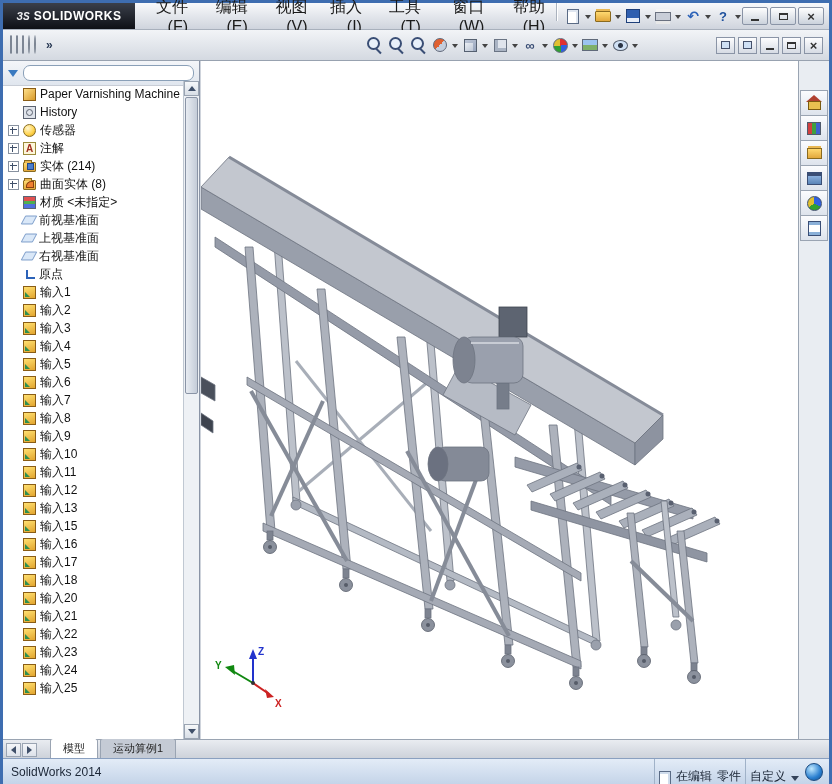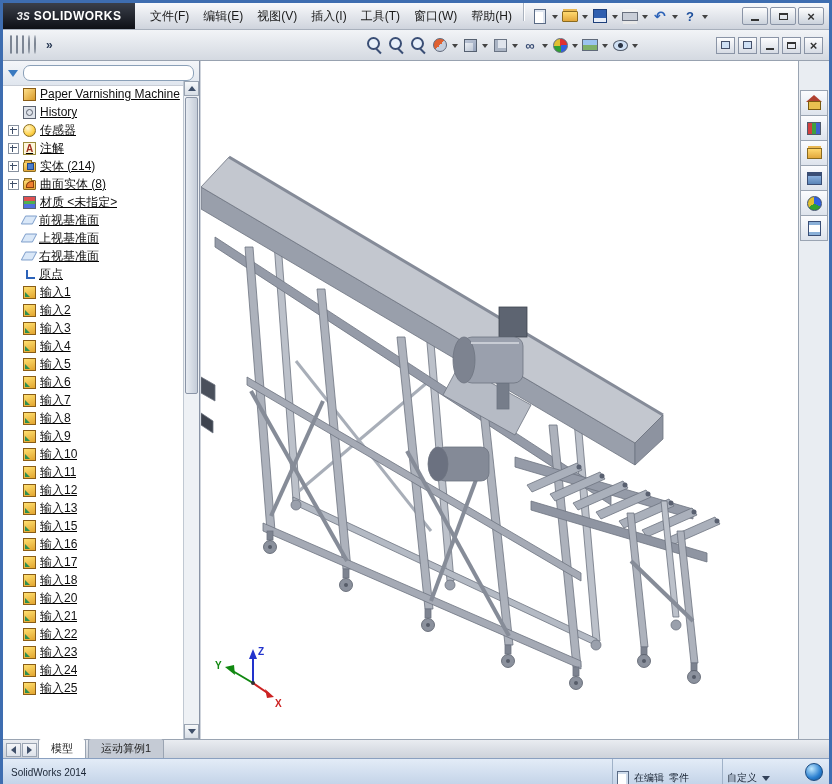--- a/index.html
+++ b/index.html
@@ -4,21 +4,21 @@
 <style>
   html,body{margin:0;padding:0;}
   body{width:832px;height:784px;font-family:"Liberation Sans","DejaVu Sans",sans-serif;-webkit-font-smoothing:antialiased;}
   #window{width:832px;height:784px;box-sizing:border-box;border:3px solid #3e6db0;outline:1px solid #16335e;background:#dfe3ea;display:flex;flex-direction:column;position:relative;}
 
   
   #titlebar{height:26px;flex:none;display:flex;align-items:stretch;background:linear-gradient(#f8f9fb,#cfd4dd);border-bottom:1px solid #a8b0bc;}
   #logo{width:132px;flex:none;background:linear-gradient(#3a3f4a,#0e1016);color:#fff;display:flex;align-items:center;justify-content:center;gap:4px;}
   #logo .mark{font-style:italic;font-weight:bold;font-size:10px;color:#f2f2f4;}
   #logo .txt{font-weight:bold;font-size:12px;letter-spacing:.5px;}
-  #menubar{display:flex;align-items:center;font-size:12px;color:#1a1a1a;padding-left:8px;text-align:right;}
+  #menubar{display:flex;align-items:center;font-size:16px;color:#1a1a1a;padding-left:1px;text-align:right;}
   .menu-item{padding:3px 7px;cursor:default;}
   .sep{width:1px;height:18px;background:#aab2be;border-right:1px solid #fff;margin:0 4px;flex:none;}
   #std-toolbar{display:flex;align-items:center;}
   .tbi{width:20px;height:20px;margin:0 1px;display:inline-flex;align-items:center;justify-content:center;position:relative;}
   .i-new-document::before{content:"";width:10px;height:13px;background:#fff;border:1px solid #5a6b85;box-shadow:inset -2px 2px 0 #dfe6f0;}
   .i-open::before{content:"";width:14px;height:9px;background:linear-gradient(#ffd970,#e2a83c);border:1px solid #8a6a1f;border-radius:1px;box-shadow:0 -3px 0 -1px #e9b853;}
   .i-save::before{content:"";width:12px;height:12px;background:#2f5fb0;border:1px solid #1d3f7a;box-shadow:inset 0 -4px 0 #e8eef8;}
   .i-print::before{content:"";width:14px;height:7px;background:#c9ced8;border:1px solid #6a7180;box-shadow:0 -4px 0 -1px #f4f4f4,0 4px 0 -1px #e8e8e8;}
   .i-undo{color:#2b62b8;font-weight:bold;font-size:14px;}
   .i-undo::before{content:"↶";}
@@ -58,21 +58,21 @@
   .g-pin::before{content:"";width:7px;height:6px;border:1px solid #44506a;background:#cfe0f4;}
 
   
   #content{flex:none;height:678px;display:flex;}
 
   
   #tree-panel{width:197px;flex:none;background:#ffffff;border-right:1px solid #8a94a6;position:relative;box-sizing:border-box;}
   #filter-bar{height:20px;display:flex;align-items:center;padding:2px 5px;background:linear-gradient(#f4f6f9,#e0e6ee);border-bottom:1px solid #c8cdd6;}
   #funnel{width:0;height:0;border-left:5px solid transparent;border-right:5px solid transparent;border-top:7px solid #3a7ac0;margin-right:5px;flex:none;}
   #filter-input{flex:1;height:14px;border:1px solid #8aa0b8;border-radius:7px;font-size:11px;padding:0 6px;outline:none;min-width:0;}
-  #tree-rows{position:absolute;top:22px;left:0;right:15px;bottom:0;overflow:hidden;padding-top:2px;text-decoration:underline;}
+  #tree-rows{position:absolute;top:22px;left:0;right:15px;bottom:0;overflow:hidden;padding-top:2px;}
   .trow{display:flex;align-items:center;height:18px;font-size:12px;color:#111;white-space:nowrap;padding-left:4px;}
   .trow.child{padding-left:4px;}
   .tlabel{overflow:hidden;text-overflow:ellipsis;}
   .exp{width:9px;height:9px;border:1px solid #8892a0;background:#fff;margin:0 3px 0 1px;position:relative;flex:none;}
   .exp::before,.exp::after{content:"";position:absolute;background:#40506a;}
   .exp::before{left:1px;right:1px;top:3px;height:1px;}
   .exp::after{top:1px;bottom:1px;left:3px;width:1px;}
   .exp.none{visibility:hidden;}
   .exp.none::before,.exp.none::after{display:none;}
   .ti{width:13px;height:13px;margin:0 4px 0 1px;position:relative;flex:none;box-sizing:border-box;}
@@ -112,26 +112,26 @@
   .tp-folder::before{content:"";width:13px;height:9px;background:linear-gradient(#ffd970,#e2a83c);border:1px solid #8a6a1f;box-shadow:0 -3px 0 -1px #e9b853;}
   .tp-palette::before{content:"";width:13px;height:11px;border:1px solid #3a4e75;background:linear-gradient(#9cc0ea,#5a84b8);box-shadow:inset 0 3px 0 #3a4e75;}
   .tp-sphere::before{content:"";width:13px;height:13px;border-radius:50%;background:conic-gradient(#3060e0 0 33%,#30a030 0 66%,#e0c030 0);border:1px solid #40506a;}
   .tp-props::before{content:"";width:11px;height:13px;background:#fff;border:1px solid #3a4e75;box-shadow:inset 0 -3px 0 #8ab0d8,inset 0 3px 0 #8ab0d8;}
 
   
   #tabbar{height:18px;flex:none;background:linear-gradient(#e9ecf1,#cdd2da);border-top:1px solid #9aa4b2;display:flex;align-items:flex-end;padding-left:3px;}
   .tnav{width:15px;height:14px;border:1px solid #9aa4b2;background:linear-gradient(#f4f6f9,#dde2ea);display:flex;align-items:center;justify-content:center;margin:0 1px 1px 0;box-sizing:border-box;}
   .tnav.left::before{content:"";border:4px solid transparent;border-right:5px solid #40506a;margin-left:-4px;}
   .tnav.right::before{content:"";border:4px solid transparent;border-left:5px solid #40506a;margin-right:-4px;}
-  #tabs{display:flex;align-items:flex-end;margin-left:0;}
+  #tabs{display:flex;align-items:flex-end;margin-left:12px;}
   .tab{font-size:11px;padding:2px 12px 2px;border:1px solid #9aa4b2;border-bottom:none;margin-right:2px;background:#c5cbd5;border-radius:3px 3px 0 0;color:#222;}
   .tab.active{background:#fff;}
 
   
-  #statusbar{height:26px;flex:none;background:linear-gradient(#e3ecf7,#c3d3e8);border-top:1px solid #8aa0c0;display:flex;align-items:center;font-size:10px;color:#1a2535;gap:29px;}
+  #statusbar{height:26px;flex:none;background:linear-gradient(#e3ecf7,#c3d3e8);border-top:1px solid #8aa0c0;display:flex;align-items:center;font-size:12px;color:#1a2535;}
   #sb-left{flex:1;padding-left:8px;}
   .sb-cell{display:flex;align-items:flex-end;height:100%;padding:0 4px;border-left:1px solid #a0b2c8;gap:5px;}
   .sb-doc-icon{width:10px;height:12px;background:#fff;border:1px solid #5a6b85;box-shadow:inset -2px 2px 0 #cfdcec;}
   .sb-dd{border:4px solid transparent;border-top:5px solid #33425a;margin-top:5px;}
   .sb-globe{width:16px;height:16px;border-radius:50%;background:radial-gradient(circle at 35% 30%,#bfe8ff,#2a7fd0 60%,#114e8c);border:1px solid #1a4a80;margin:0 6px 0 2px;}
 </style>
 </head>
 <body>
 
 <div id="window">

